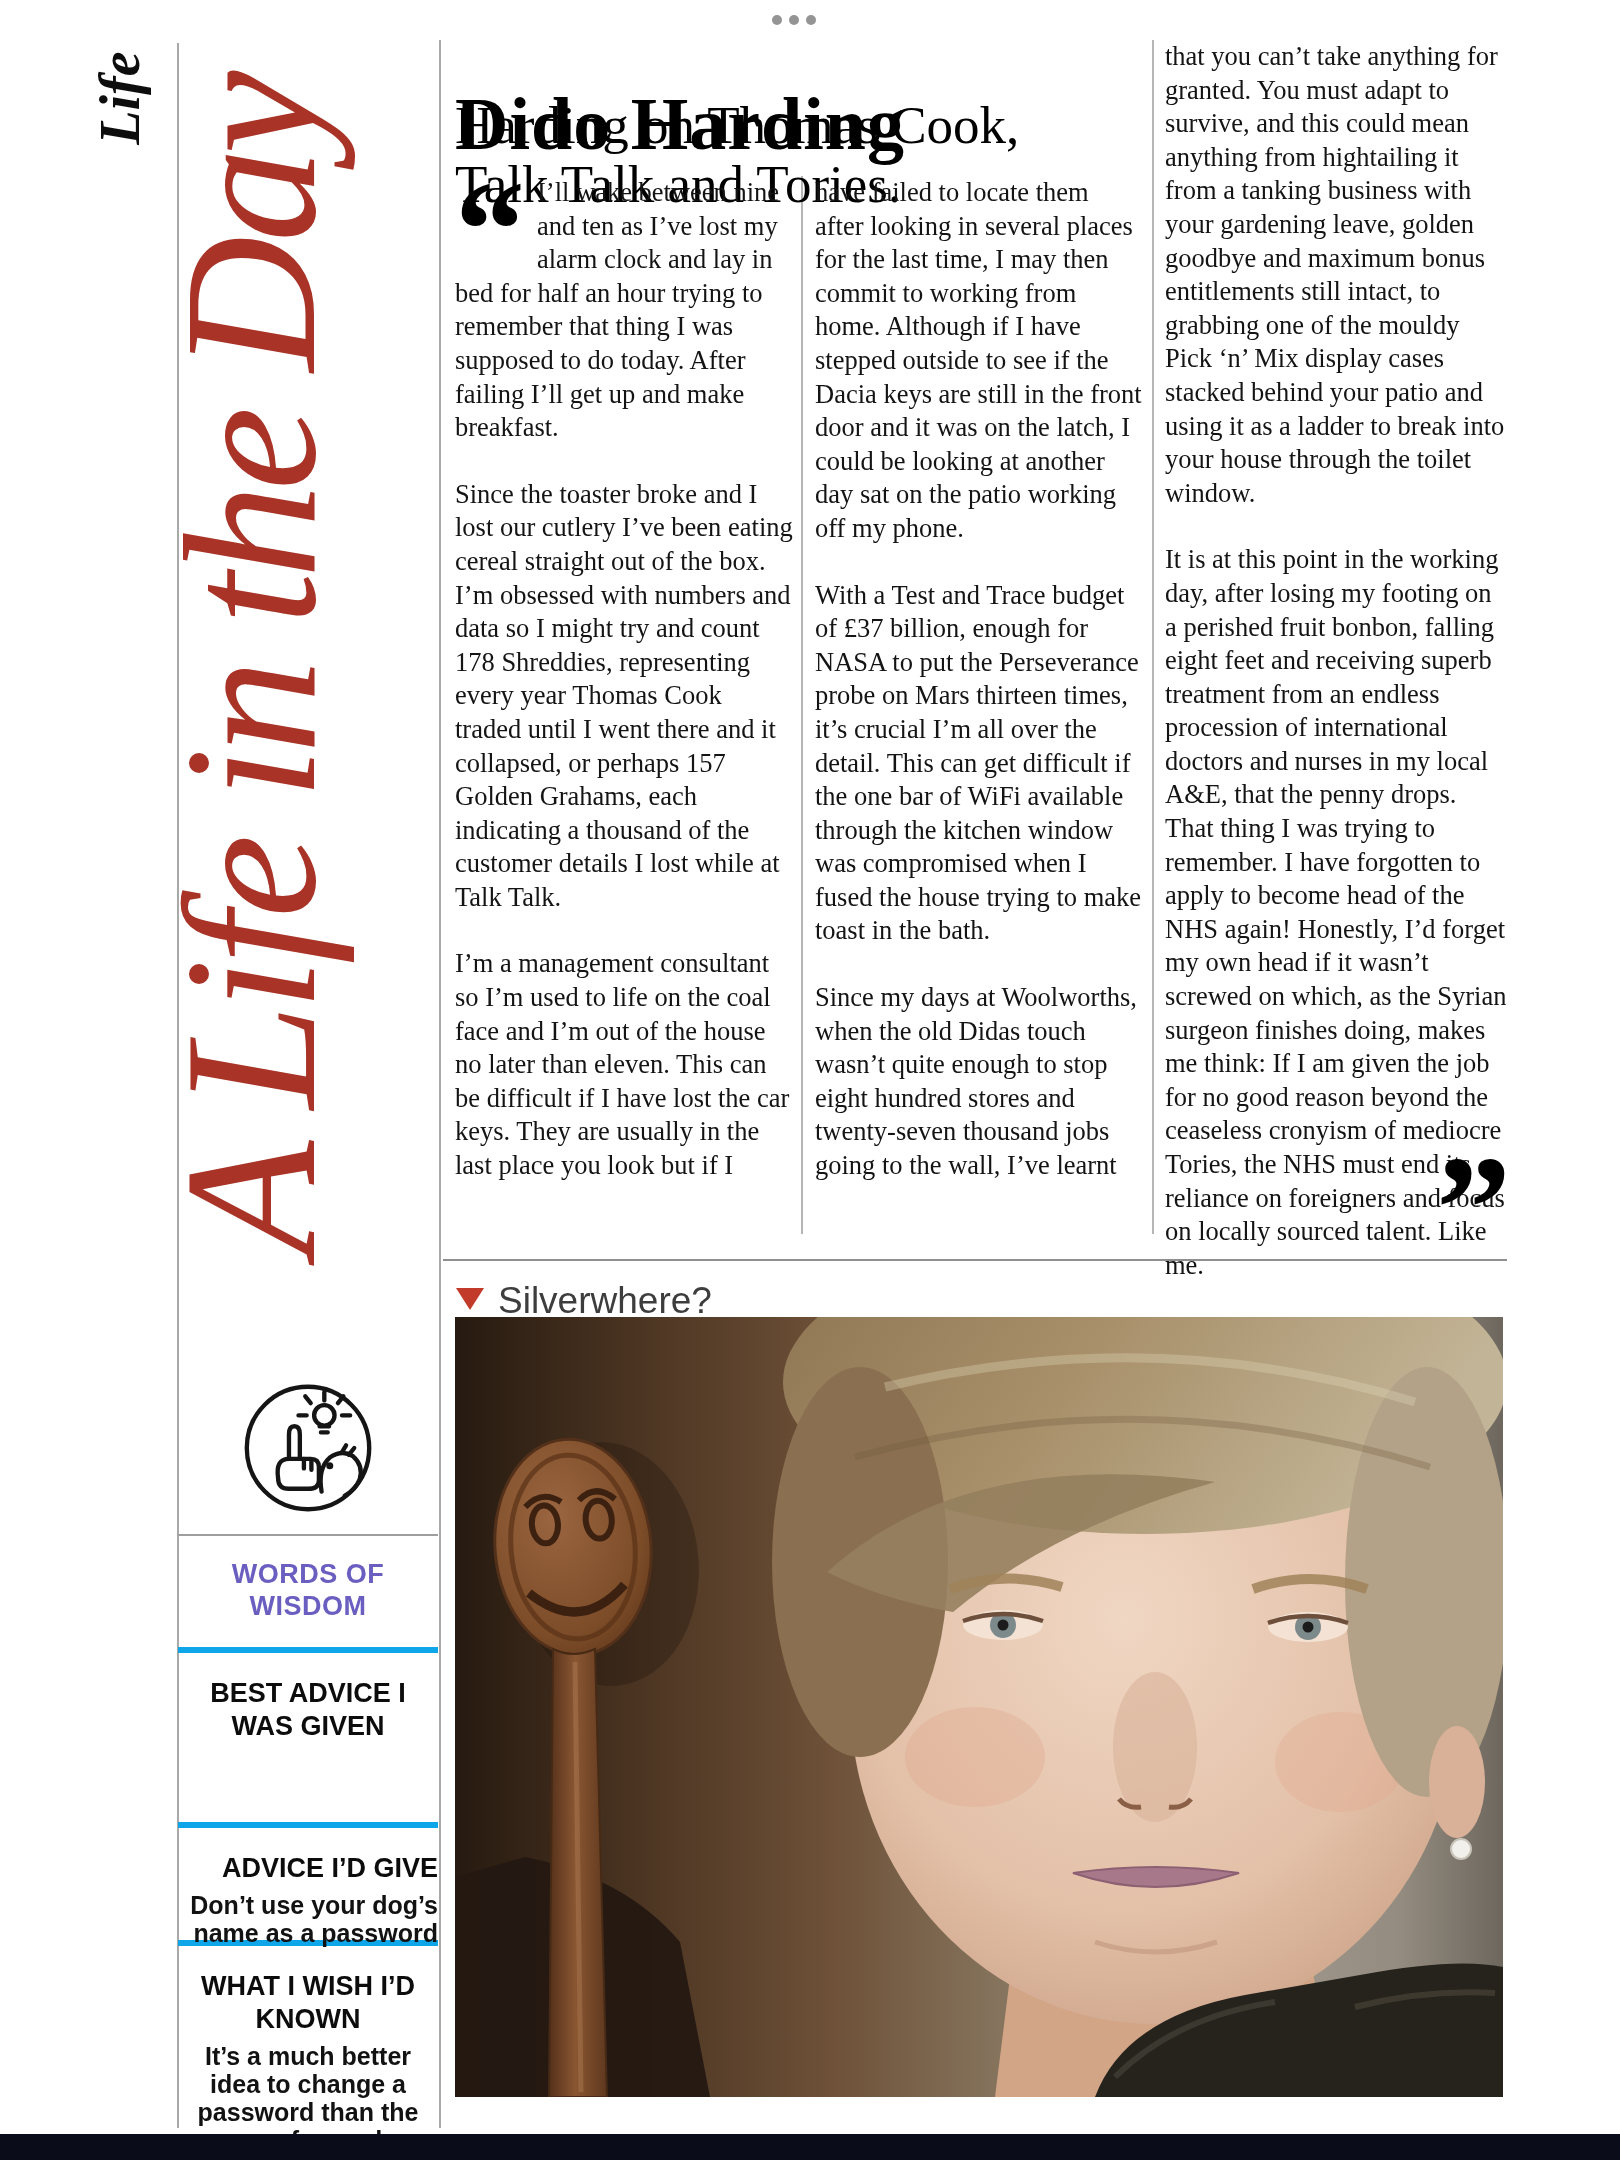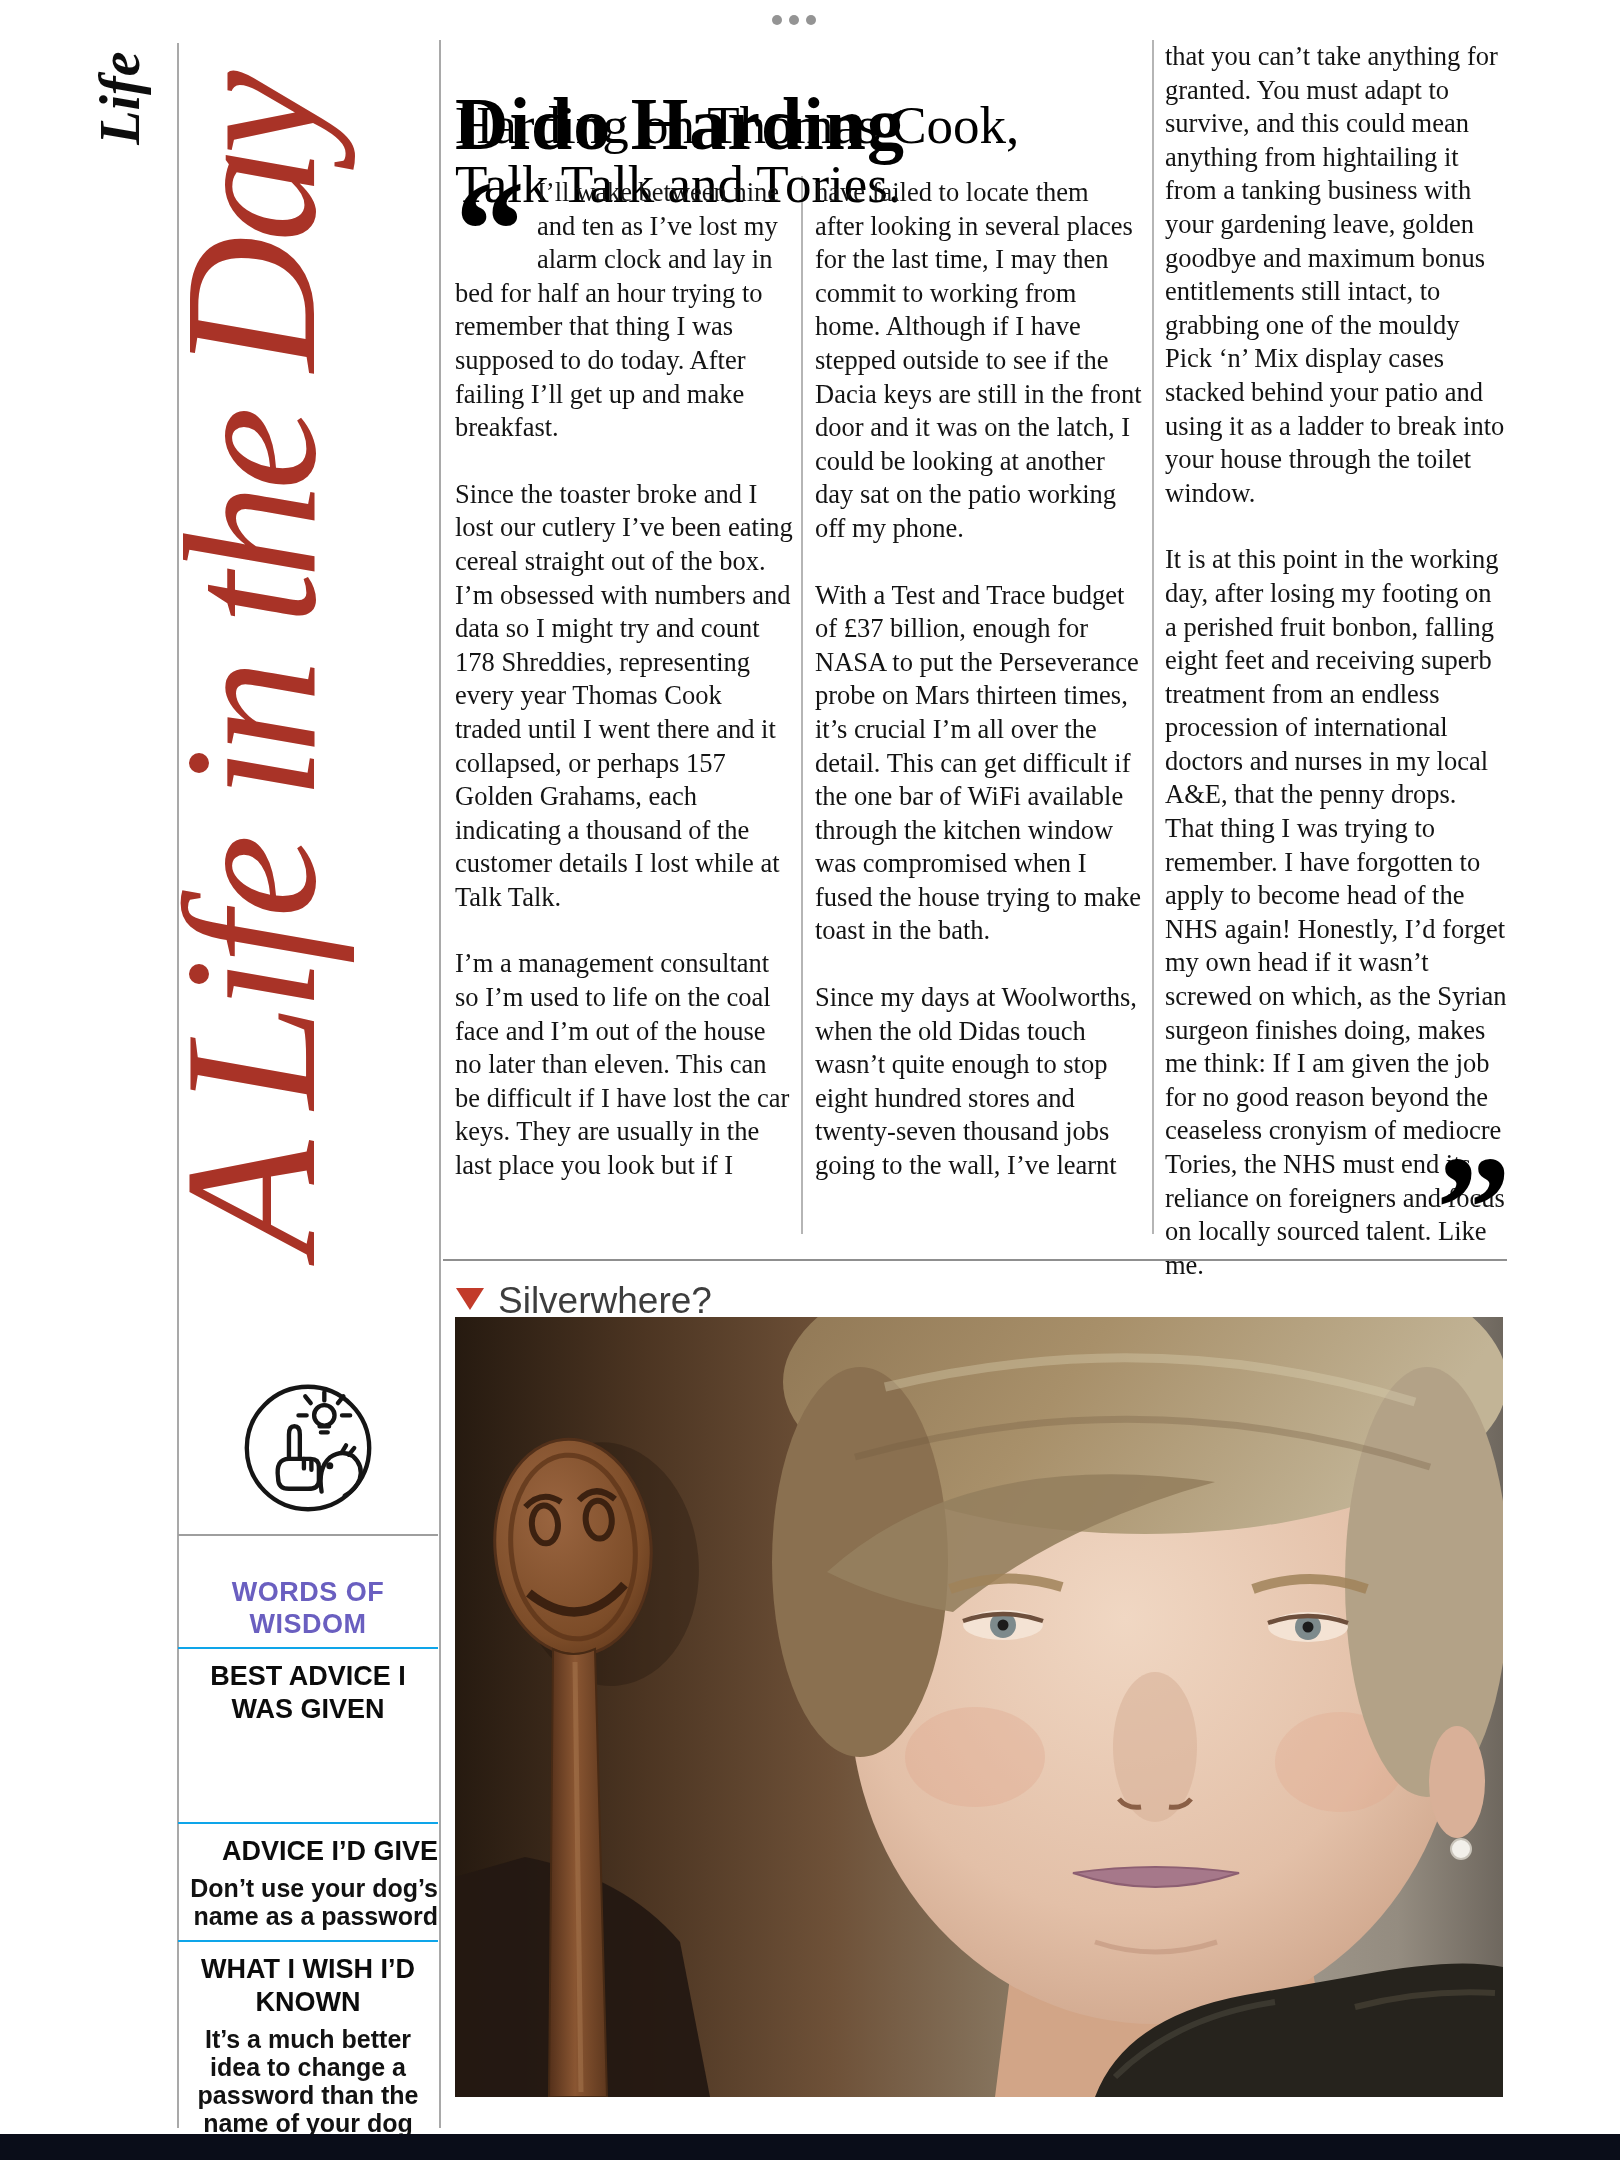--- a/index.html
+++ b/index.html
@@ -47,26 +47,26 @@
       border-top:22px solid #c23b2a;}
   .caption-text{position:absolute;left:498px;top:1280px;font-family:"Liberation Sans",sans-serif;
       font-size:37px;color:#3d3d3d;}
 
   
   #photo{position:absolute;left:455px;top:1317px;width:1048px;height:780px;overflow:hidden;background:#6a5138;}
 
   
   #wisdom-icon-box{position:absolute;left:240px;top:1380px;width:136px;height:136px;}
   #wisdom-heading{position:absolute;left:178px;top:1534px;width:260px;height:113px;
-      border-top:2px solid #9e9e9e;box-sizing:border-box;padding-top:40px;text-align:center;
+      border-top:2px solid #9e9e9e;box-sizing:border-box;padding-top:22px;text-align:center;
       font-family:"Liberation Sans",sans-serif;font-weight:bold;font-size:27px;line-height:1.2;
       letter-spacing:0.5px;color:#6a5fc0;}
   #wisdom-heading span{display:inline-block;max-width:175px;}
   #sb-sections{position:absolute;left:178px;top:1647px;width:260px;font-family:"Liberation Sans",sans-serif;}
-  .sb-sec{border-top:2px solid #0ea5e9;box-sizing:border-box;padding-top:11px;text-align:center;}
+  .sb-sec{border-top:6px solid #0ea5e9;box-sizing:border-box;padding-top:24px;text-align:center;}
   .sb-sec:nth-child(1){height:175px;}
   .sb-sec:nth-child(2){height:118px;text-align:right;}
   .sb-sec:nth-child(3){height:172px;}
   .sb-title{font-weight:800;font-size:27px;line-height:1.22;color:#0c0c0c;margin-bottom:6px;}
   .sb-body{font-weight:700;font-size:25px;line-height:1.12;color:#121212;}
 
   
   #footer-bar{position:absolute;left:0;top:2134px;width:1620px;height:26px;background:#0a0d19;}
 </style>
 </head>

